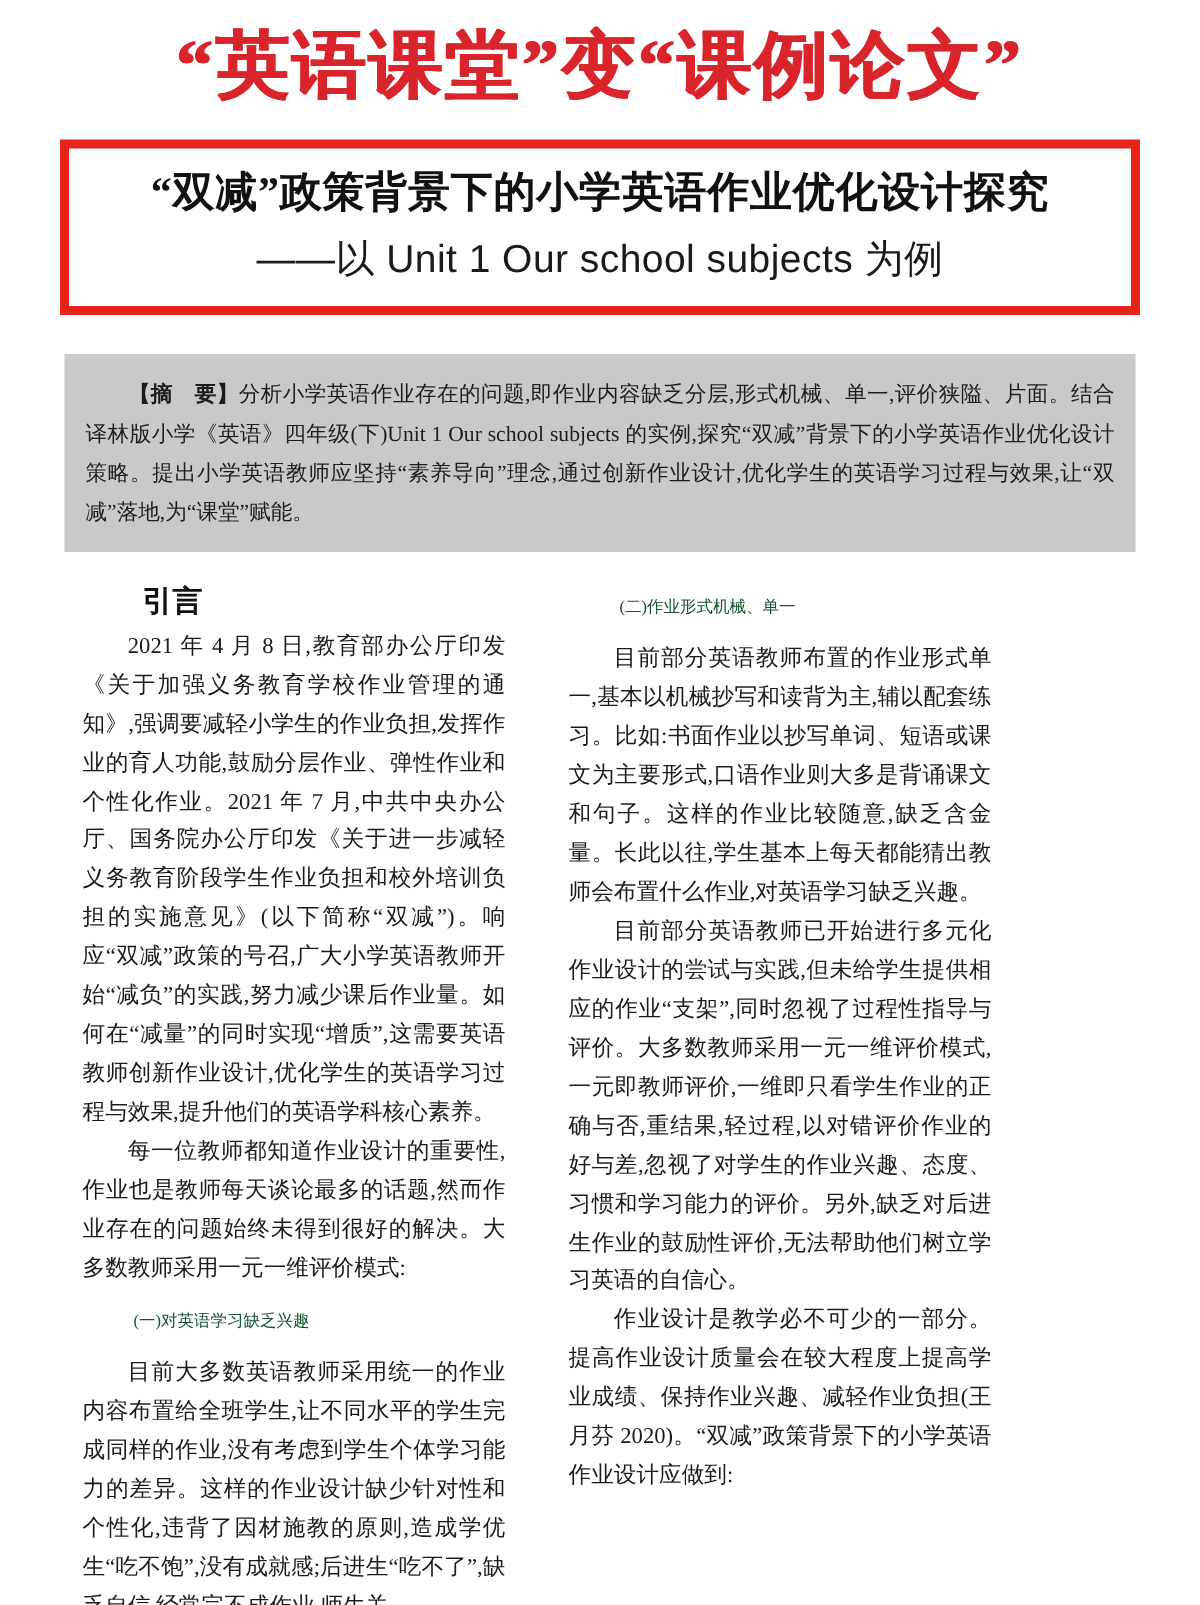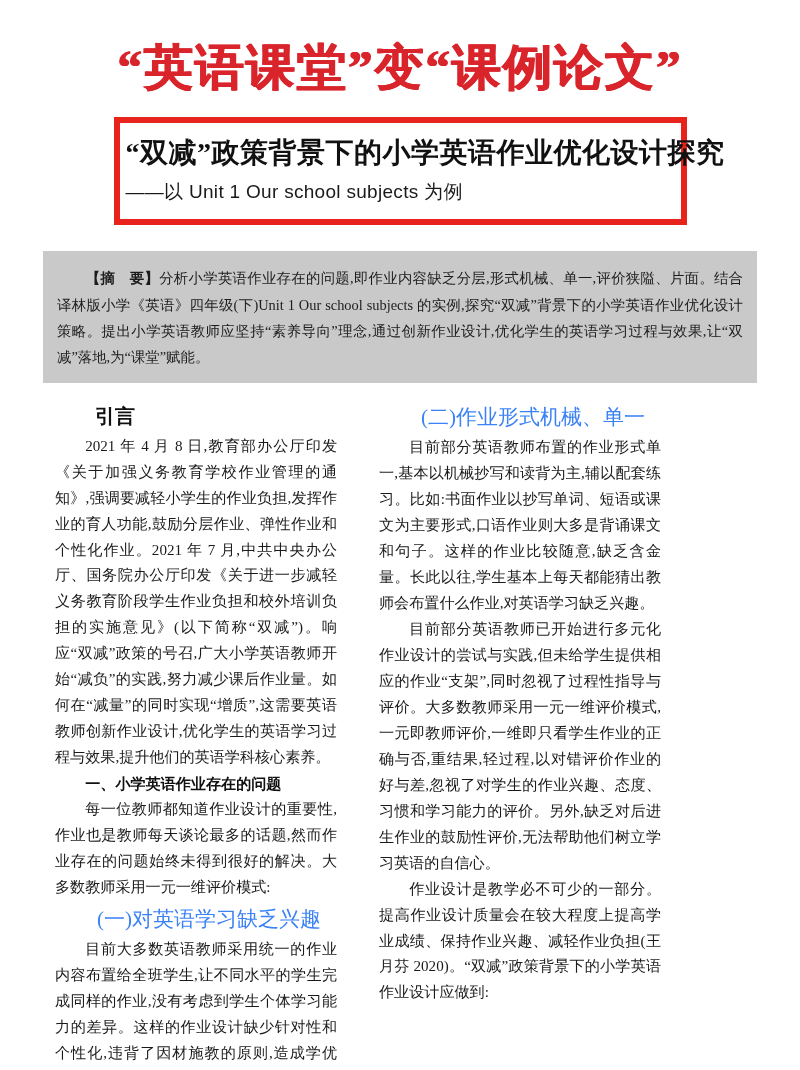--- a/index.html
+++ b/index.html
@@ -18,48 +18,48 @@
 
   
   .headline {
     text-align: center;
     color: #d8242a;
     font-family: "Liberation Serif", "DejaVu Serif", serif;
     font-weight: bold;
     font-size: 49px;
     letter-spacing: 2px;
     line-height: 1.05;
-    padding-top: 42px;
+    padding-top: 18px;
     white-space: nowrap;
     text-shadow: 0.7px 0 0 #d8242a, -0.7px 0 0 #d8242a;
   }
 
   
   .title-box {
     margin: 24px auto 0 auto;
-    width: 573px;
+    width: 720px;
     border: 6px solid #e8231b;
     box-sizing: border-box;
     padding: 12px 6px 14px 6px;
     background: #ffffff;
   }
   .title-main {
     text-align: center;
     font-family: "Liberation Serif", "DejaVu Serif", serif;
     font-weight: bold;
     font-size: 28px;
     letter-spacing: 0.5px;
     line-height: 1.25;
     color: #111111;
     white-space: nowrap;
   }
   .title-sub {
-    text-align: left;
+    text-align: center;
     font-family: "Liberation Sans", "DejaVu Sans", sans-serif;
-    font-size: 19px;
+    font-size: 26px;
     margin-top: 9px;
     color: #1a1a1a;
     letter-spacing: 0.3px;
     white-space: nowrap;
   }
 
   
   .abstract-block {
     margin: 26px auto 0 auto;
     width: 714px;
@@ -129,25 +129,25 @@
     font-family: "Liberation Sans", "DejaVu Sans", sans-serif;
     font-weight: bold;
     font-size: 20px;
     line-height: 1.72;
     margin: 0;
     text-indent: 2em;
     color: #101010;
   }
   .h-sub {
     font-family: "Liberation Serif", "DejaVu Serif", serif;
-    font-size: 21px;
+    font-size: 11px;
     line-height: 1.72;
-    margin: 0;
+    margin: 12px;
     text-indent: 2em;
-    color: #3b82f6;
+    color: #14532d;
   }
 </style>
 </head>
 <body>
 
 <div class="headline">“英语课堂”变“课例论文”</div>
 
 <div class="title-box">
   <div class="title-main">“双减”政策背景下的小学英语作业优化设计探究</div>
   <div class="title-sub">——以 Unit 1 Our school subjects 为例</div>
@@ -157,21 +157,20 @@
   <p class="abstract-para">
     <span class="lbl">【摘　要】</span><span>分析小学英语作业存在的问题,即作业内容缺乏分层,形式机械、单一,评价狭隘、片面。结合译林版小学《英语》四年级(下)Unit 1 Our school subjects 的实例,探究“双减”背景下的小学英语作业优化设计策略。提出小学英语教师应坚持“素养导向”理念,通过创新作业设计,优化学生的英语学习过程与效果,让“双减”落地,为“课堂”赋能。</span>
   </p>
 </div>
 
 <div class="columns">
 
   <div class="col">
     <p class="h-intro">引言</p>
     <p class="body-p">2021 年 4 月 8 日,教育部办公厅印发《关于加强义务教育学校作业管理的通知》,强调要减轻小学生的作业负担,发挥作业的育人功能,鼓励分层作业、弹性作业和个性化作业。2021 年 7 月,中共中央办公厅、国务院办公厅印发《关于进一步减轻义务教育阶段学生作业负担和校外培训负担的实施意见》(以下简称“双减”)。响应“双减”政策的号召,广大小学英语教师开始“减负”的实践,努力减少课后作业量。如何在“减量”的同时实现“增质”,这需要英语教师创新作业设计,优化学生的英语学习过程与效果,提升他们的英语学科核心素养。</p>
-    <p class="h-sec">一、小学英语作业存在的问题</p>
     <p class="body-p">每一位教师都知道作业设计的重要性,作业也是教师每天谈论最多的话题,然而作业存在的问题始终未得到很好的解决。大多数教师采用一元一维评价模式:</p>
     <p class="h-sub">(一)对英语学习缺乏兴趣</p>
     <p class="body-p">目前大多数英语教师采用统一的作业内容布置给全班学生,让不同水平的学生完成同样的作业,没有考虑到学生个体学习能力的差异。这样的作业设计缺少针对性和个性化,违背了因材施教的原则,造成学优生“吃不饱”,没有成就感;后进生“吃不了”,缺乏自信,经常完不成作业,师生关</p>
   </div>
 
   <div class="col">
     <p class="h-sub">(二)作业形式机械、单一</p>
     <p class="body-p">目前部分英语教师布置的作业形式单一,基本以机械抄写和读背为主,辅以配套练习。比如:书面作业以抄写单词、短语或课文为主要形式,口语作业则大多是背诵课文和句子。这样的作业比较随意,缺乏含金量。长此以往,学生基本上每天都能猜出教师会布置什么作业,对英语学习缺乏兴趣。</p>
     <p class="body-p">目前部分英语教师已开始进行多元化作业设计的尝试与实践,但未给学生提供相应的作业“支架”,同时忽视了过程性指导与评价。大多数教师采用一元一维评价模式,一元即教师评价,一维即只看学生作业的正确与否,重结果,轻过程,以对错评价作业的好与差,忽视了对学生的作业兴趣、态度、习惯和学习能力的评价。另外,缺乏对后进生作业的鼓励性评价,无法帮助他们树立学习英语的自信心。</p>
     <p class="body-p">作业设计是教学必不可少的一部分。提高作业设计质量会在较大程度上提高学业成绩、保持作业兴趣、减轻作业负担(王月芬 2020)。“双减”政策背景下的小学英语作业设计应做到:</p>

